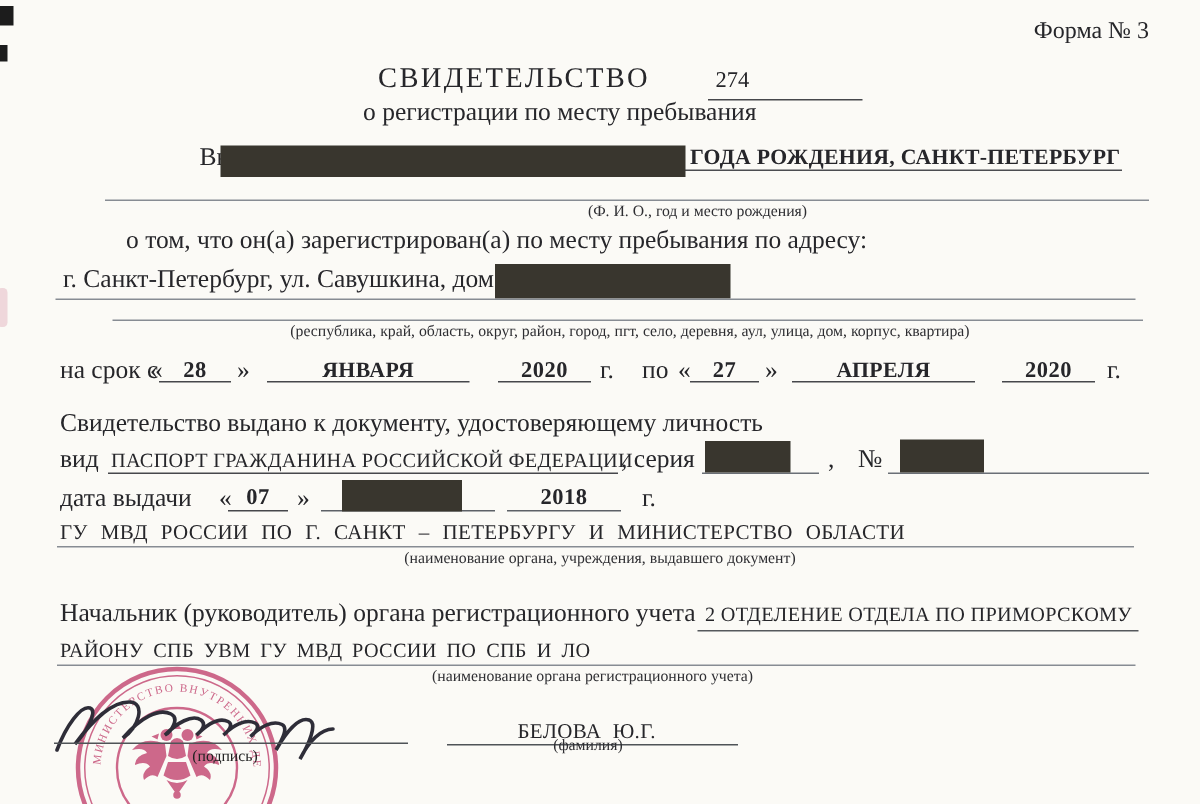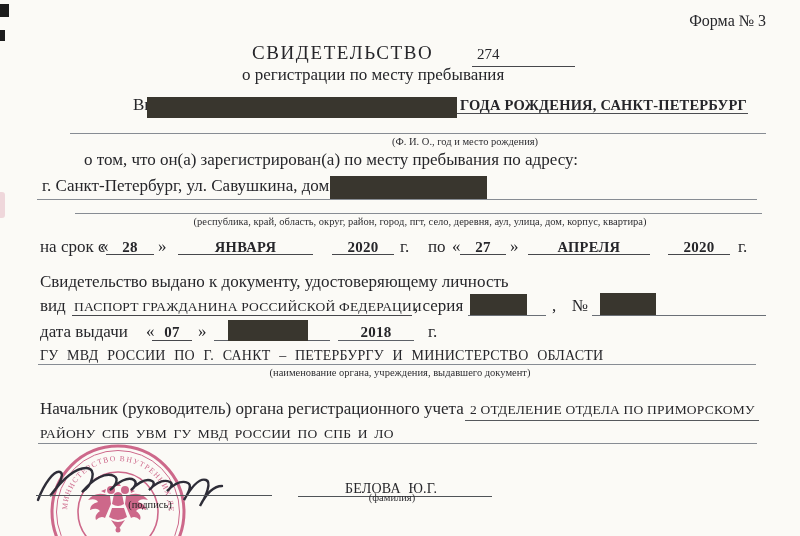--- a/index.html
+++ b/index.html
@@ -103,20 +103,21 @@
 
   <div class="abs caps" style="left:40px;top:348px;font-size:14px;word-spacing:5px;">ГУ МВД РОССИИ ПО Г. САНКТ – ПЕТЕРБУРГУ И МИНИСТЕРСТВО ОБЛАСТИ</div>
   <div class="rule" style="left:38px;top:364px;width:718px;"></div>
   <div class="abs caption" style="left:150px;top:367px;width:500px;">(наименование органа, учреждения, выдавшего документ)</div>
 
   <div class="abs t" style="left:40px;top:399px;">Начальник (руководитель) органа регистрационного учета</div>
   <div class="abs caps" style="left:470px;top:402px;">2 ОТДЕЛЕНИЕ ОТДЕЛА  ПО ПРИМОРСКОМУ</div>
   <div class="rule" style="left:465px;top:420px;width:294px;border-bottom-color:#55585c;"></div>
   <div class="abs caps" style="left:40px;top:426px;word-spacing:3px;">РАЙОНУ СПБ УВМ  ГУ  МВД РОССИИ  ПО СПБ  И  ЛО</div>
   <div class="rule" style="left:38px;top:443px;width:719px;"></div>
+  <div class="abs caption" style="left:145px;top:446px;width:500px;">(наименование органа регистрационного учета)</div>
 
   <svg class="abs" style="left:38px;top:438px;opacity:.82;" width="164" height="98" viewBox="0 0 164 98">
     <g fill="none" stroke="#c34973">
       <circle cx="80" cy="74" r="66" stroke-width="3"></circle>
       <circle cx="80" cy="74" r="61.5" stroke-width="1"></circle>
       <circle cx="80" cy="74" r="40" stroke-width="1.6"></circle>
     </g>
     <defs>
       <path id="ringTop" d="M 80 74 m -51 0 a 51 51 0 1 1 102 0"></path>
       <path id="ringBottom" d="M 80 74 m -50 14 a 52 52 0 0 0 100 0"></path>

